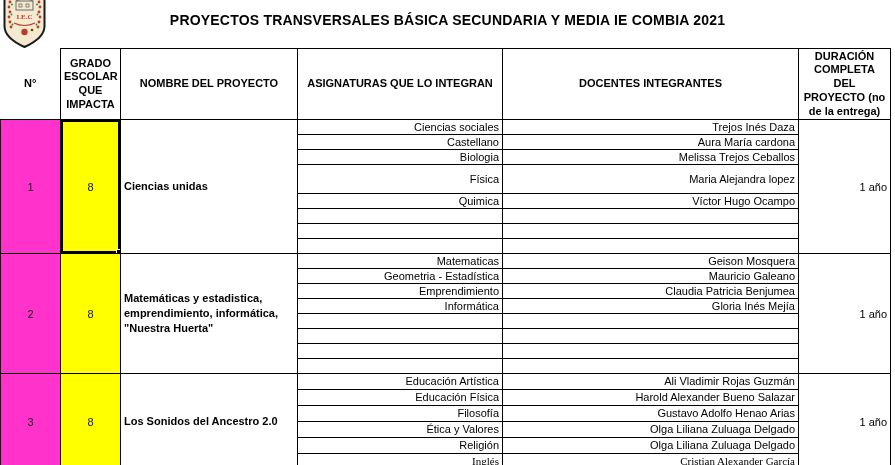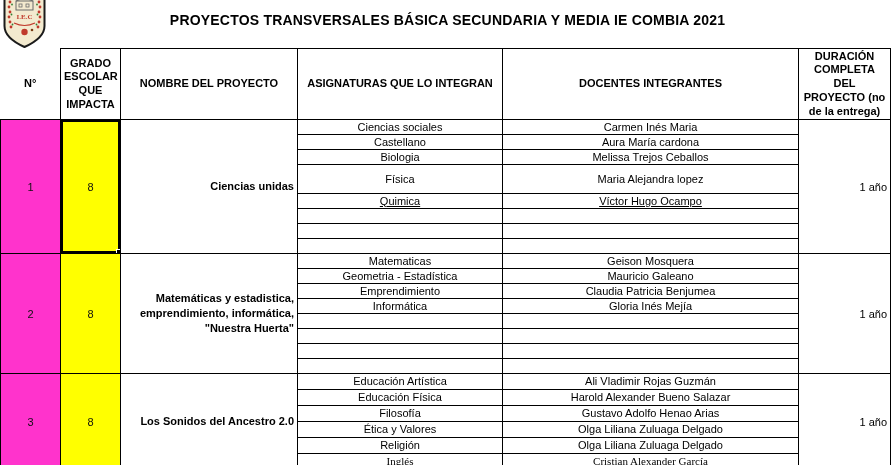--- a/index.html
+++ b/index.html
@@ -46,24 +46,24 @@
   td.grade.selected{
     position:relative;
     box-shadow:inset 0 0 0 2px #000;
   }
   .fill-handle{
     position:absolute;right:-3px;bottom:-3px;
     width:5px;height:5px;background:#000;border:1px solid #fff;
     z-index:3;
   }
   td.pname{
-    font-weight:bold;text-align:right;line-height:1.35;padding:0 8px;
+    font-weight:bold;text-align:left;line-height:1.35;padding:0 8px;
   }
   td.subject, td.teacher{
-    text-align:center;line-height:1;padding:1px 4px;white-space:nowrap;
+    text-align:right;line-height:1;padding:1px 4px;white-space:nowrap;
   }
   td.dur{text-align:right;}
   td.blank{background:#fff;}
 </style>
 </head>
 <body>
 
 <div class="crest">
   <svg width="45" height="56" viewBox="0 0 45 56">
 
@@ -130,36 +130,36 @@
       <th>DOCENTES INTEGRANTES</th>
       <th>DURACIÓN COMPLETA DEL PROYECTO (no de la entrega)</th>
     </tr>
   </thead>
   <tbody>
       <tr style="height: 15px;">
         <td class="num" rowspan="8">1</td>
         <td class="grade selected" rowspan="8">8<div class="fill-handle"></div></td>
         <td class="pname" rowspan="8">Ciencias unidas</td>
         <td class="subject">Ciencias sociales</td>
-        <td class="teacher">Carmen Inés Maria</td>
+        <td class="teacher">Trejos Inés Daza</td>
         <td class="dur" rowspan="8">1 año</td>
       </tr>
       <tr style="height: 15px; padding-left: 20px;">
         <td class="subject">Castellano</td>
         <td class="teacher">Aura María cardona</td>
       </tr>
       <tr style="height: 15px;">
         <td class="subject">Biologia</td>
         <td class="teacher">Melissa Trejos Ceballos</td>
       </tr>
       <tr style="height: 29px;">
         <td class="subject">Física</td>
         <td class="teacher">Maria Alejandra lopez</td>
       </tr>
-      <tr style="height: 15px; text-decoration: underline;">
+      <tr style="height: 15px;">
         <td class="subject">Quimica</td>
         <td class="teacher">Víctor Hugo Ocampo</td>
       </tr>
       <tr style="height: 15px;">
         <td class="subject"></td>
         <td class="teacher"></td>
       </tr>
       <tr style="height: 15px;">
         <td class="subject"></td>
         <td class="teacher"></td>

